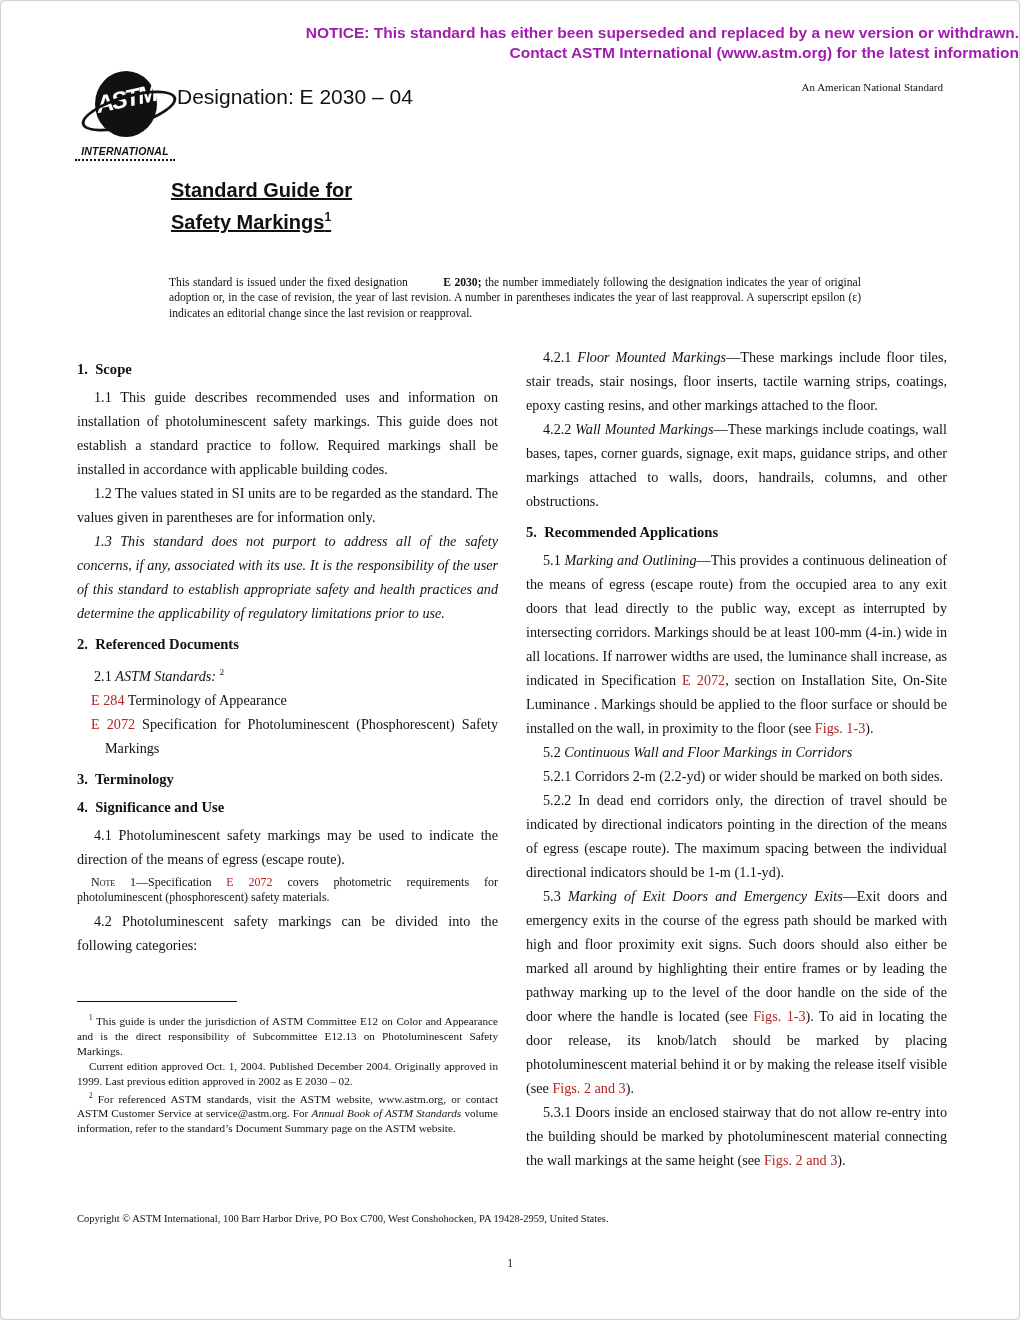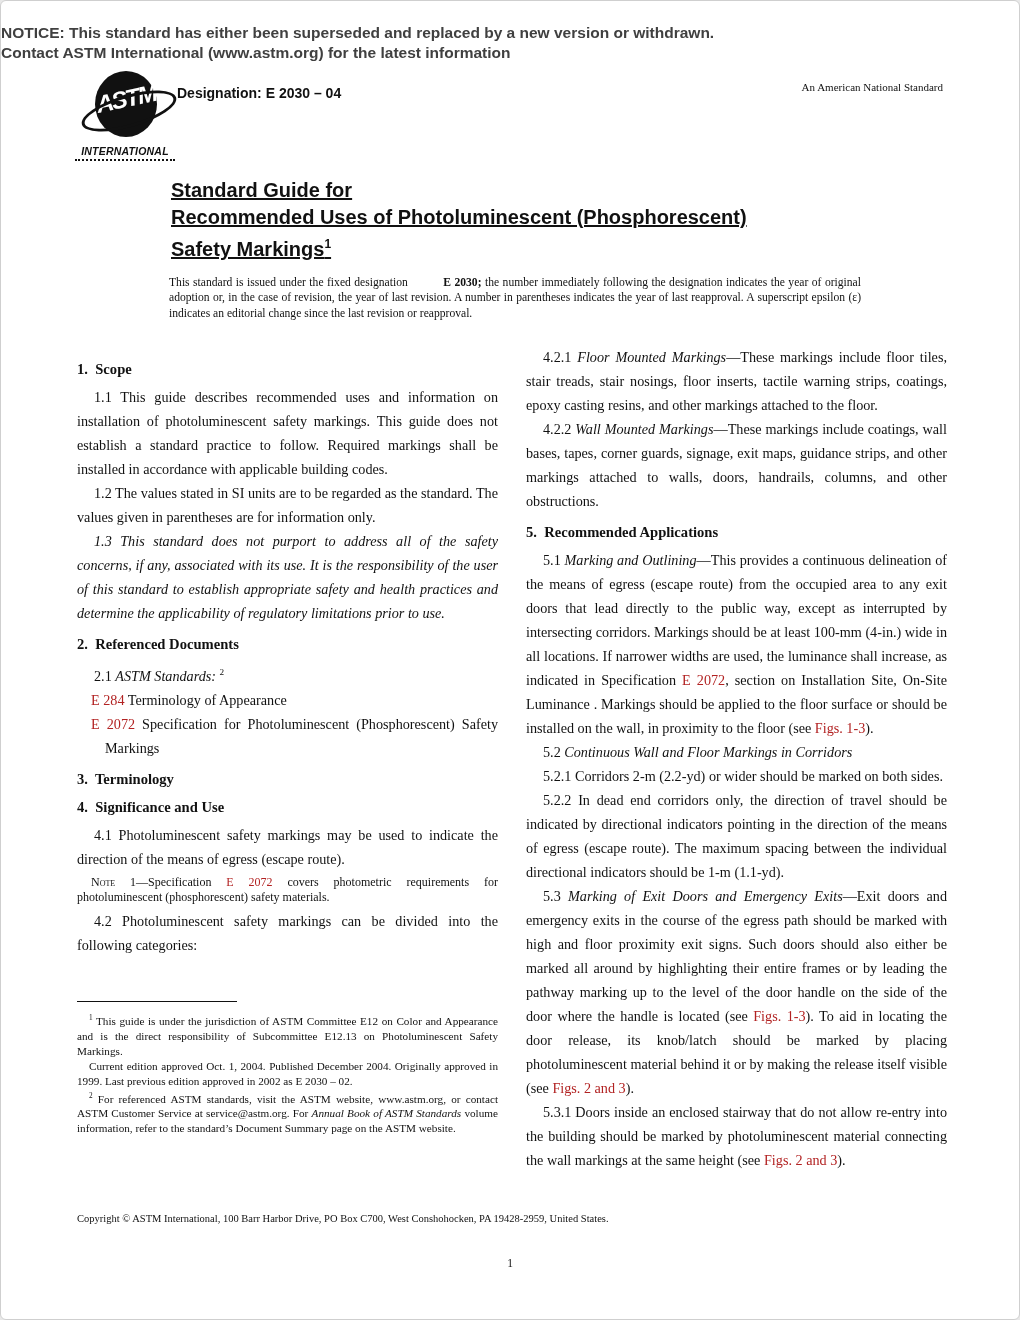--- a/index.html
+++ b/index.html
@@ -1,39 +1,39 @@
 <!DOCTYPE html>
 <html><head>
 <meta charset="utf-8">
 <style>
   html,body{margin:0;padding:0;background:#e8e8e8;}
   .page{position:relative;width:1020px;height:1320px;background:#ffffff;margin:0 auto;
         font-family:"Liberation Serif",serif;color:#111;overflow:hidden;
         border:1px solid #cfcfcf;border-radius:6px;box-sizing:border-box;}
 
   
-  .notice{position:absolute;top:22px;left:0;right:0;text-align:left;
-          color:#404040;font-family:"Liberation Sans",sans-serif;
+  .notice{position:absolute;top:22px;left:0;right:0;text-align:right;
+          color:#a21caf;font-family:"Liberation Sans",sans-serif;
           font-weight:bold;font-size:15.5px;line-height:19.5px;}
 
   
   .logo{position:absolute;left:74px;top:66px;width:100px;text-align:center;}
   .logo-globe{position:relative;width:72px;height:76px;margin:0 auto;}
   .globe-circle{position:absolute;left:6px;top:4px;width:62px;height:66px;
                 background:#111;border-radius:50%;}
   .globe-letters{position:absolute;left:6px;top:18px;width:62px;text-align:center;
                  color:#fff;font-family:"Liberation Sans",sans-serif;font-weight:bold;
                  font-style:italic;font-size:24px;letter-spacing:-2px;transform:rotate(-12deg);}
   .globe-orbit{position:absolute;left:-9px;top:28px;width:92px;height:26px;
                border:3px solid #111;border-radius:50%;transform:rotate(-16deg);}
   .logo-intl{margin-top:2px;font-family:"Liberation Sans",sans-serif;font-weight:bold;
              font-style:italic;font-size:10.5px;letter-spacing:0.2px;color:#111;
              border-bottom:2px dotted #111;padding-bottom:2px;}
   .designation{position:absolute;left:176px;top:84px;font-family:"Liberation Sans",sans-serif;
-               font-weight:bold;font-size:14px;}
+               font-weight:normal;font-size:21px;}
   .ans{position:absolute;right:76px;top:80px;font-size:11px;}
 
   
   .title-block{position:absolute;left:170px;top:176px;width:720px;
                font-family:"Liberation Sans",sans-serif;font-weight:bold;
                font-size:20px;line-height:27px;text-decoration:underline;}
   .title-block sup{font-size:12px;}
 
   
   .issuance{position:absolute;left:168px;top:262px;width:692px;
@@ -81,21 +81,20 @@
       <div class="globe-orbit"></div>
     </div>
     <div class="logo-intl">INTERNATIONAL</div>
   </div>
 
   <div class="designation">Designation: E 2030 – 04</div>
   <div class="ans">An American National Standard</div>
 
   <div class="title-block">
     <div>Standard Guide for</div>
-    <div>Recommended Uses of Photoluminescent (Phosphorescent)</div>
     <div><span>Safety Markings</span><sup>1</sup></div>
   </div>
 
   <p class="issuance"><span>This standard is issued under the fixed designation </span><span class="seg-b">E 2030;</span><span> the number immediately following the designation indicates the year of original adoption or, in the case of revision, the year of last revision. A number in parentheses indicates the year of last reapproval. A superscript epsilon (ε) indicates an editorial change since the last revision or reapproval.</span></p>
 
   <div class="col col-left">
       <h2 class="sec-h">1.  Scope</h2>
       <p class="para body"><span>1.1 This guide describes recommended uses and information on installation of photoluminescent safety markings. This guide does not establish a standard practice to follow. Required markings shall be installed in accordance with applicable building codes.</span></p>
       <p class="para body"><span>1.2 The values stated in SI units are to be regarded as the standard. The values given in parentheses are for information only.</span></p>
       <p class="para body"><span class="seg-i">1.3 This standard does not purport to address all of the safety concerns, if any, associated with its use. It is the responsibility of the user of this standard to establish appropriate safety and health practices and determine the applicability of regulatory limitations prior to use.</span></p>

